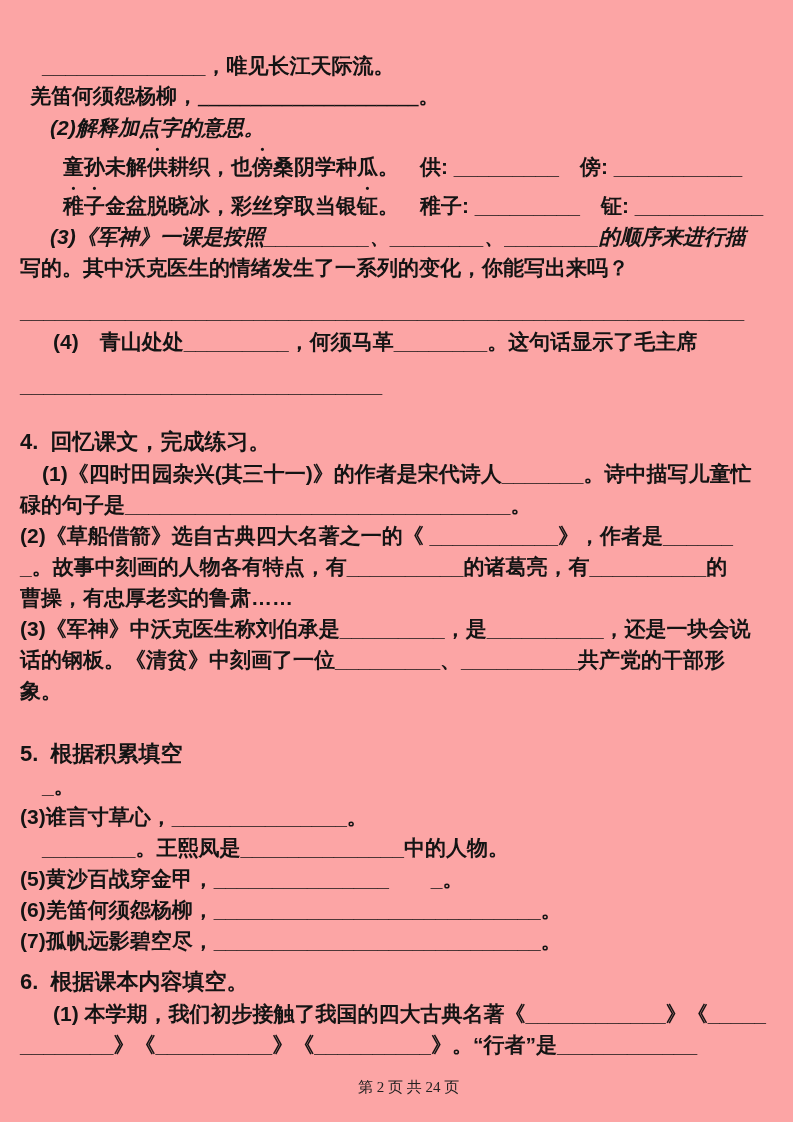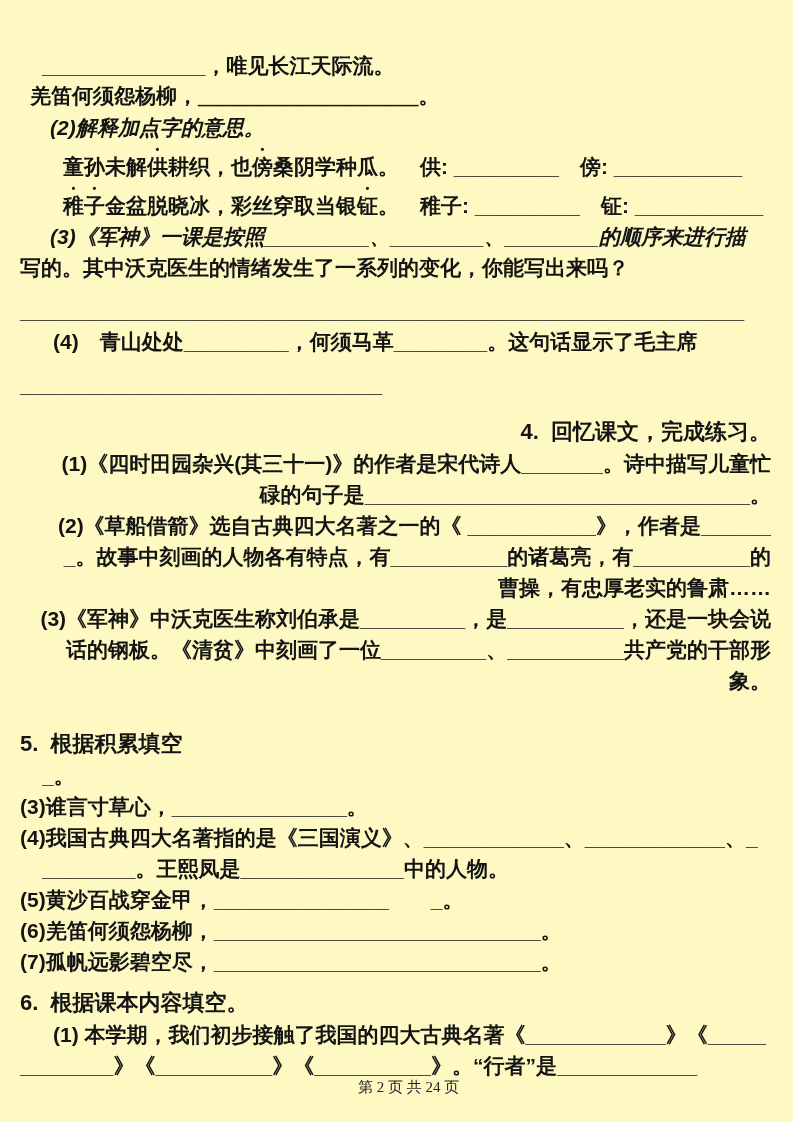--- a/index.html
+++ b/index.html
@@ -5,21 +5,21 @@
   html, body {
     margin: 0;
     padding: 0;
     background: #e8e8e8;
   }
   .page {
     position: relative;
     width: 793px;
     height: 1122px;
     margin: 0 auto;
-    background: #fef9c3;
+    background: #fca5a5;
     box-sizing: border-box;
     padding: 50px 22px 0 20px;
     overflow: hidden;
     font-family: "Liberation Sans", "DejaVu Sans", sans-serif;
     color: #141414;
   }
   .line {
     font-size: 21px;
     line-height: 31px;
     font-weight: 600;
@@ -40,21 +40,21 @@
   .ind-d  { padding-left: 33px; }
   
   .dot-em {
     -webkit-text-emphasis: filled dot;
     -webkit-text-emphasis-position: over right;
     text-emphasis: filled dot;
     text-emphasis-position: over right;
   }
   .rule { letter-spacing: 0; }
   .mt-md  { margin-top: 12px; }
-  .sec-q4 { margin-top: 16px; text-align: right; }
+  .sec-q4 { margin-top: 26px; }
   .sec-q5 { margin-top: 32px; }
   .sec-q6 { margin-top: 10px; }
   .footer {
     position: absolute;
     left: 0;
     right: 0;
     top: 1078px;
     text-align: center;
     font-size: 15px;
     font-weight: 400;
@@ -90,21 +90,20 @@
     <div class="line">曹操，有忠厚老实的鲁肃……</div>
     <div class="line">(3)《军神》中沃克医生称刘伯承是_________，是__________，还是一块会说</div>
     <div class="line">话的钢板。《清贫》中刻画了一位_________、__________共产党的干部形</div>
     <div class="line">象。</div>
   </div>
 
   <div class="sec-q5">
     <div class="sec-title">5.  根据积累填空</div>
     <div class="line ind-a">_。</div>
     <div class="line">(3)谁言寸草心，_______________。</div>
-    <div class="line">(4)我国古典四大名著指的是《三国演义》、____________、____________、_</div>
     <div class="line ind-a">________。王熙凤是______________中的人物。</div>
     <div class="line">(5)黄沙百战穿金甲，_______________　　_。</div>
     <div class="line">(6)羌笛何须怨杨柳，____________________________。</div>
     <div class="line">(7)孤帆远影碧空尽，____________________________。</div>
   </div>
 
   <div class="sec-q6">
     <div class="sec-title">6.  根据课本内容填空。</div>
     <div class="line ind-d">(1) 本学期，我们初步接触了我国的四大古典名著《____________》《_____</div>
     <div class="line">________》《__________》《__________》。“行者”是____________</div>

